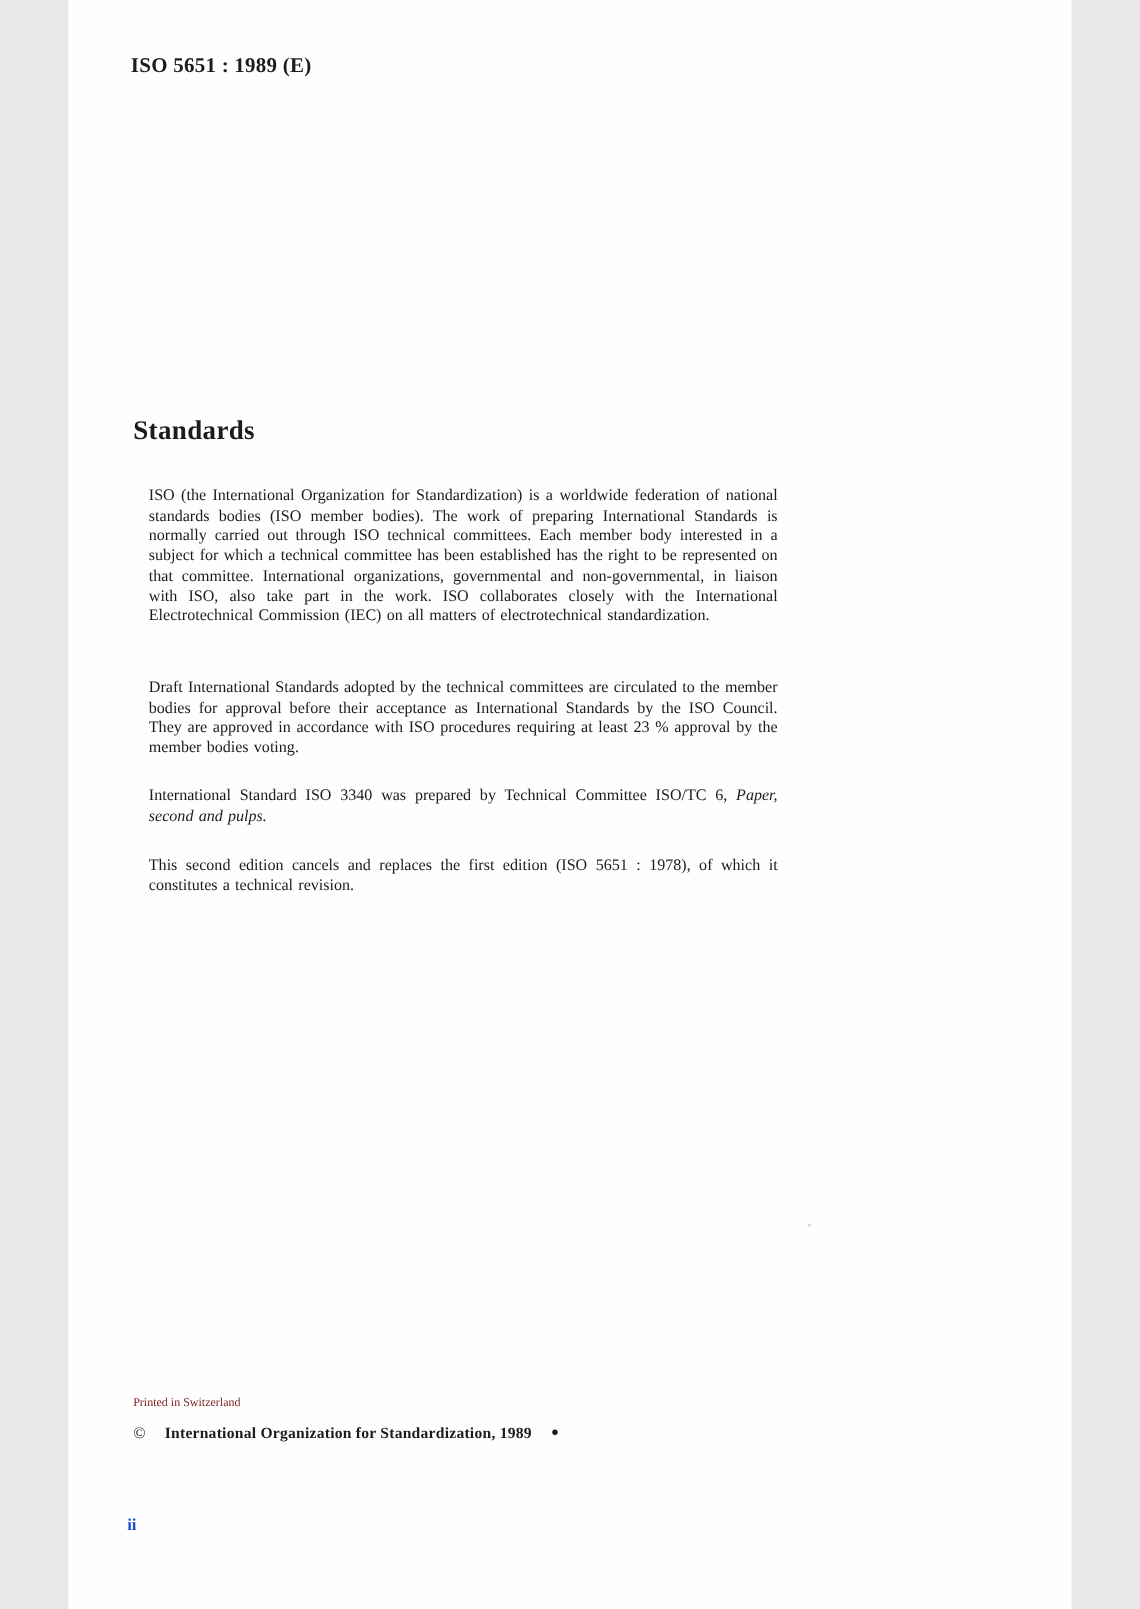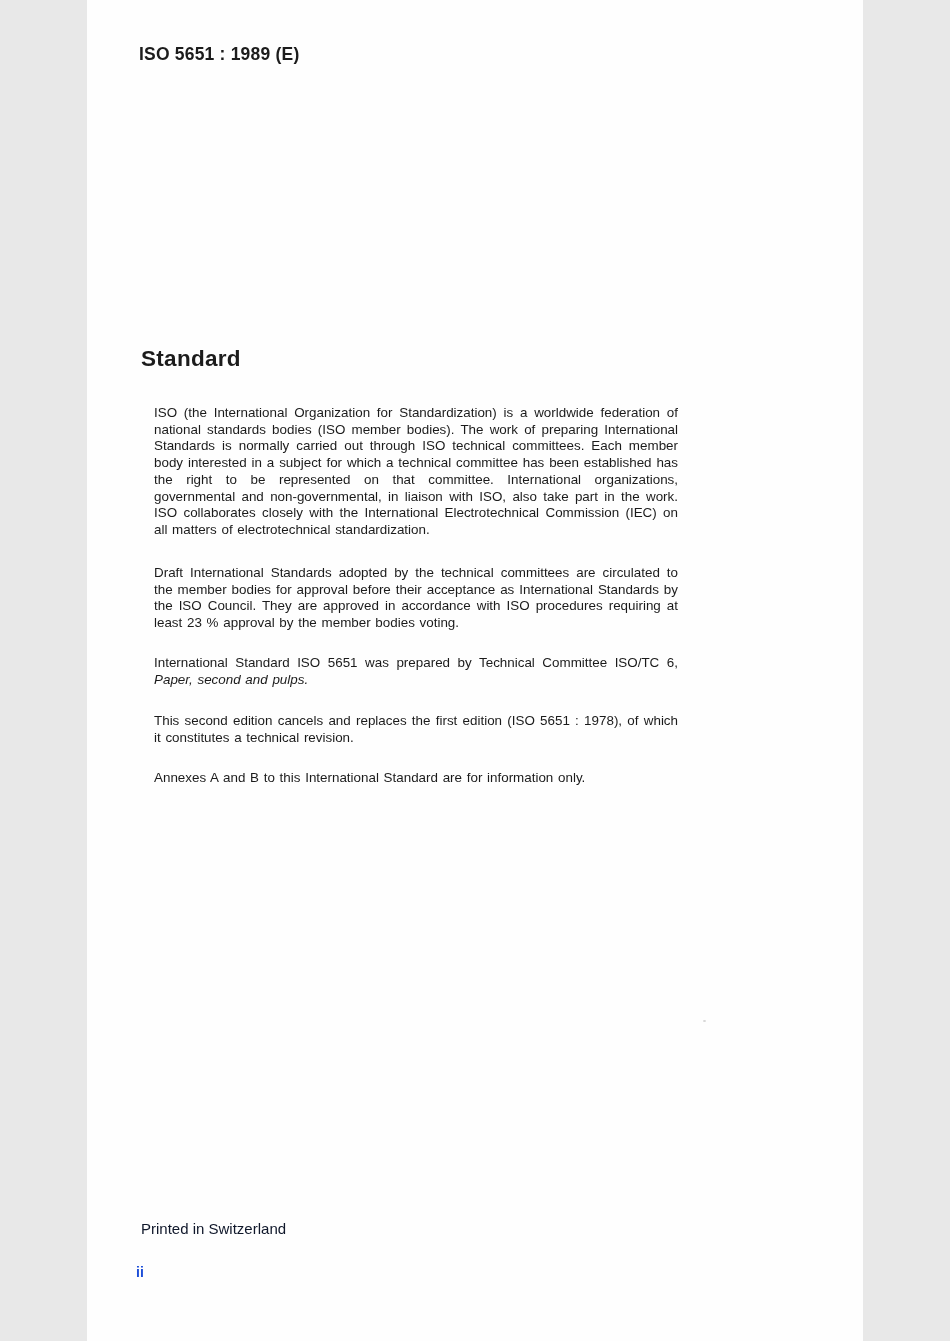--- a/index.html
+++ b/index.html
@@ -2,26 +2,26 @@
 <html><head>
 <meta charset="utf-8">
 <style>
   html, body {
     margin: 0;
     padding: 0;
     background: #e8e8e8;
   }
   .page {
     position: relative;
-    width: 776px;
+    width: 836px;
     height: 1341px;
     margin: 0 auto;
     background: #fefefe;
     overflow: hidden;
-    font-family: Liberation Sans, sans-serif;
+    font-family: Liberation Serif, serif;
     color: #1c1c1c;
   }
   .std-ref {
     position: absolute;
     left: 52px;
     top: 44px;
     font-size: 17.5px;
     font-weight: bold;
     letter-spacing: 0.2px;
     white-space: nowrap;
@@ -72,23 +72,23 @@
     letter-spacing: 0.2px;
   }
   .copyright-line .bullet {
     margin-left: 16px;
     font-size: 11px;
     vertical-align: 1px;
   }
   .printed-note {
     position: absolute;
     left: 54px;
-    top: 1220px;
-    font-size: 15px;
-    color: #0f172a;
+    top: 1164px;
+    font-size: 10px;
+    color: #7f1d1d;
   }
   .page-number {
     position: absolute;
     left: 49px;
     top: 1264px;
     font-size: 14px;
     font-weight: bold;
     color: #1d4ed8;
   }
   .speck {
@@ -101,32 +101,32 @@
   .speck-1 { left: 882px; top: 358px; }
   .speck-2 { left: 616px; top: 1020px; }
 </style>
 </head>
 <body>
 
 <div class="page">
 
   <div class="std-ref">ISO 5651 : 1989 (E)</div>
 
-  <h1 class="foreword-heading">Standard</h1>
+  <h1 class="foreword-heading">Standards</h1>
 
   <p class="para p1">ISO (the International Organization for Standardization) is a worldwide federation of national standards bodies (ISO member bodies). The work of preparing International Standards is normally carried out through ISO technical committees. Each member body interested in a subject for which a technical committee has been established has the right to be represented on that committee. International organizations, governmental and non-governmental, in liaison with ISO, also take part in the work. ISO collaborates closely with the International Electrotechnical Commission (IEC) on all matters of electrotechnical standardization.</p>
 
   <p class="para p2">Draft International Standards adopted by the technical committees are circulated to the member bodies for approval before their acceptance as International Standards by the ISO Council. They are approved in accordance with ISO procedures requiring at least 23 % approval by the member bodies voting.</p>
 
-  <p class="para p3"><span>International Standard ISO 5651 was prepared by Technical Committee ISO/TC 6, </span><span class="italic">Paper, second and pulps.</span></p>
+  <p class="para p3"><span>International Standard ISO 3340 was prepared by Technical Committee ISO/TC 6, </span><span class="italic">Paper, second and pulps.</span></p>
 
   <p class="para p4">This second edition cancels and replaces the first edition (ISO 5651 : 1978), of which it constitutes a technical revision.</p>
 
-  <p class="para p5">Annexes A and B to this International Standard are for information only.</p>
 
+  <div class="copyright-line"><span class="symbol">©</span><span class="text">International Organization for Standardization, 1989</span><span class="bullet">●</span></div>
 
   <div class="printed-note">Printed in Switzerland</div>
 
   <div class="page-number">ii</div>
 
   <div class="speck speck-1"></div>
   <div class="speck speck-2"></div>
 
 </div>
 

